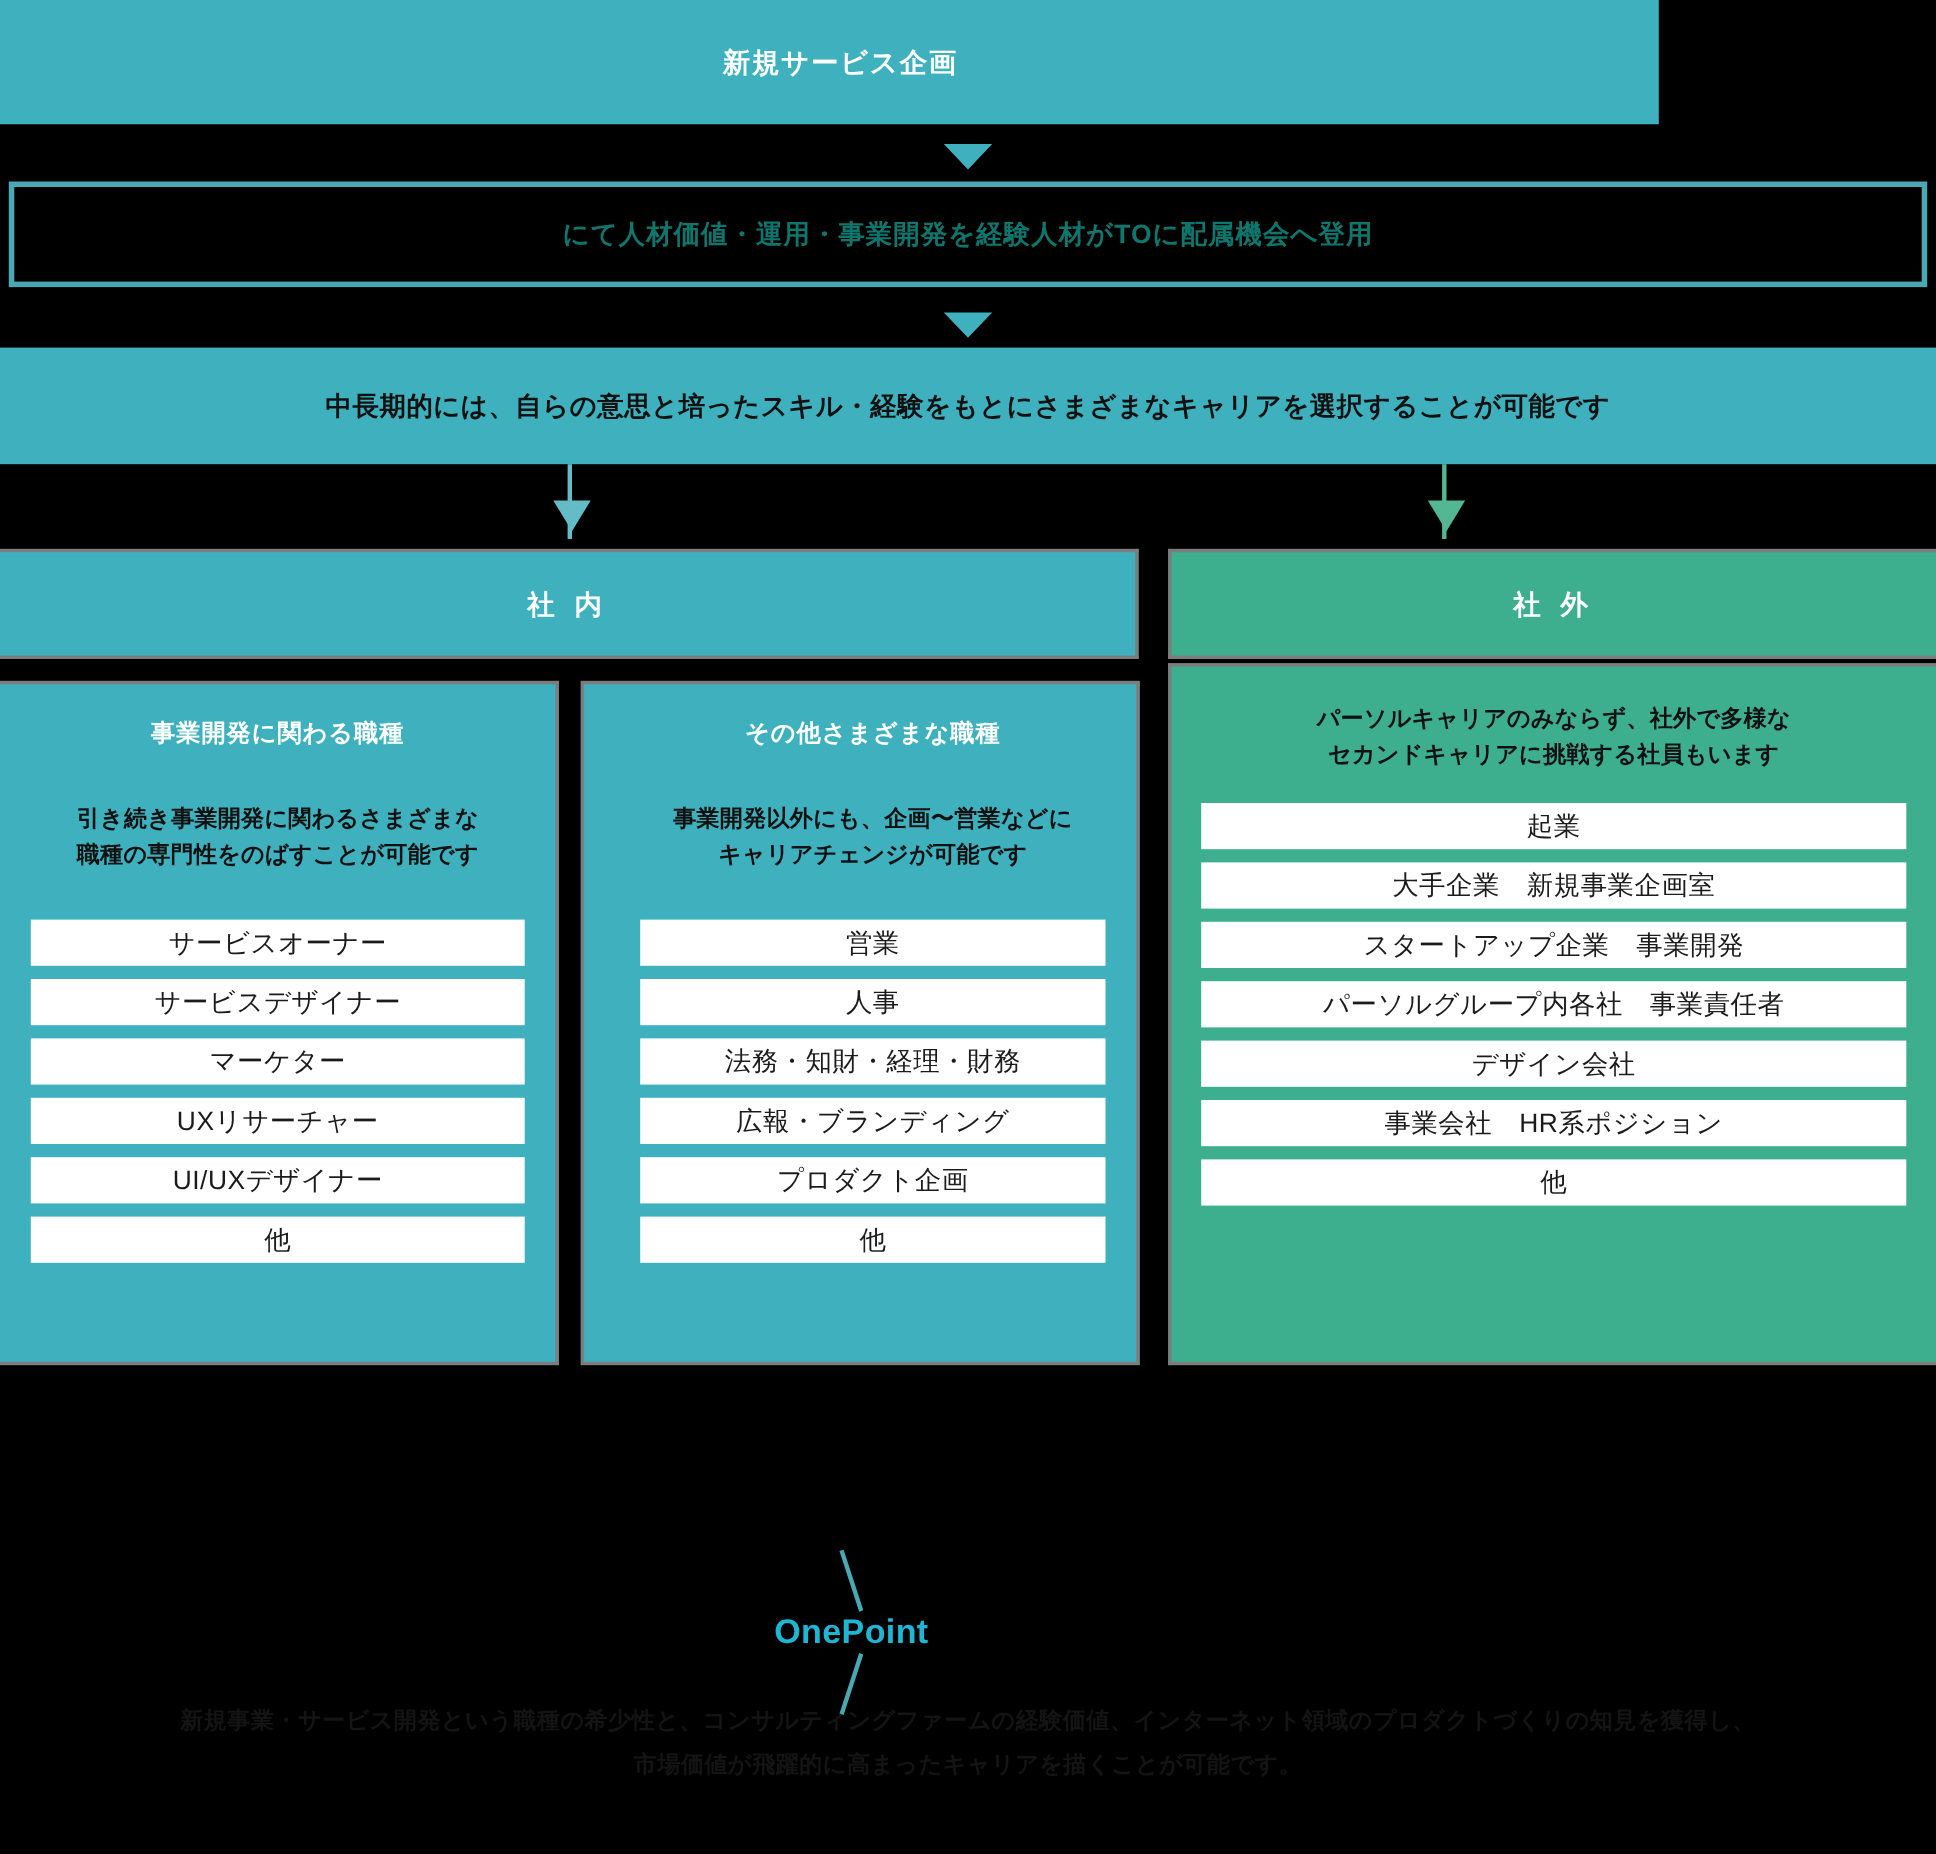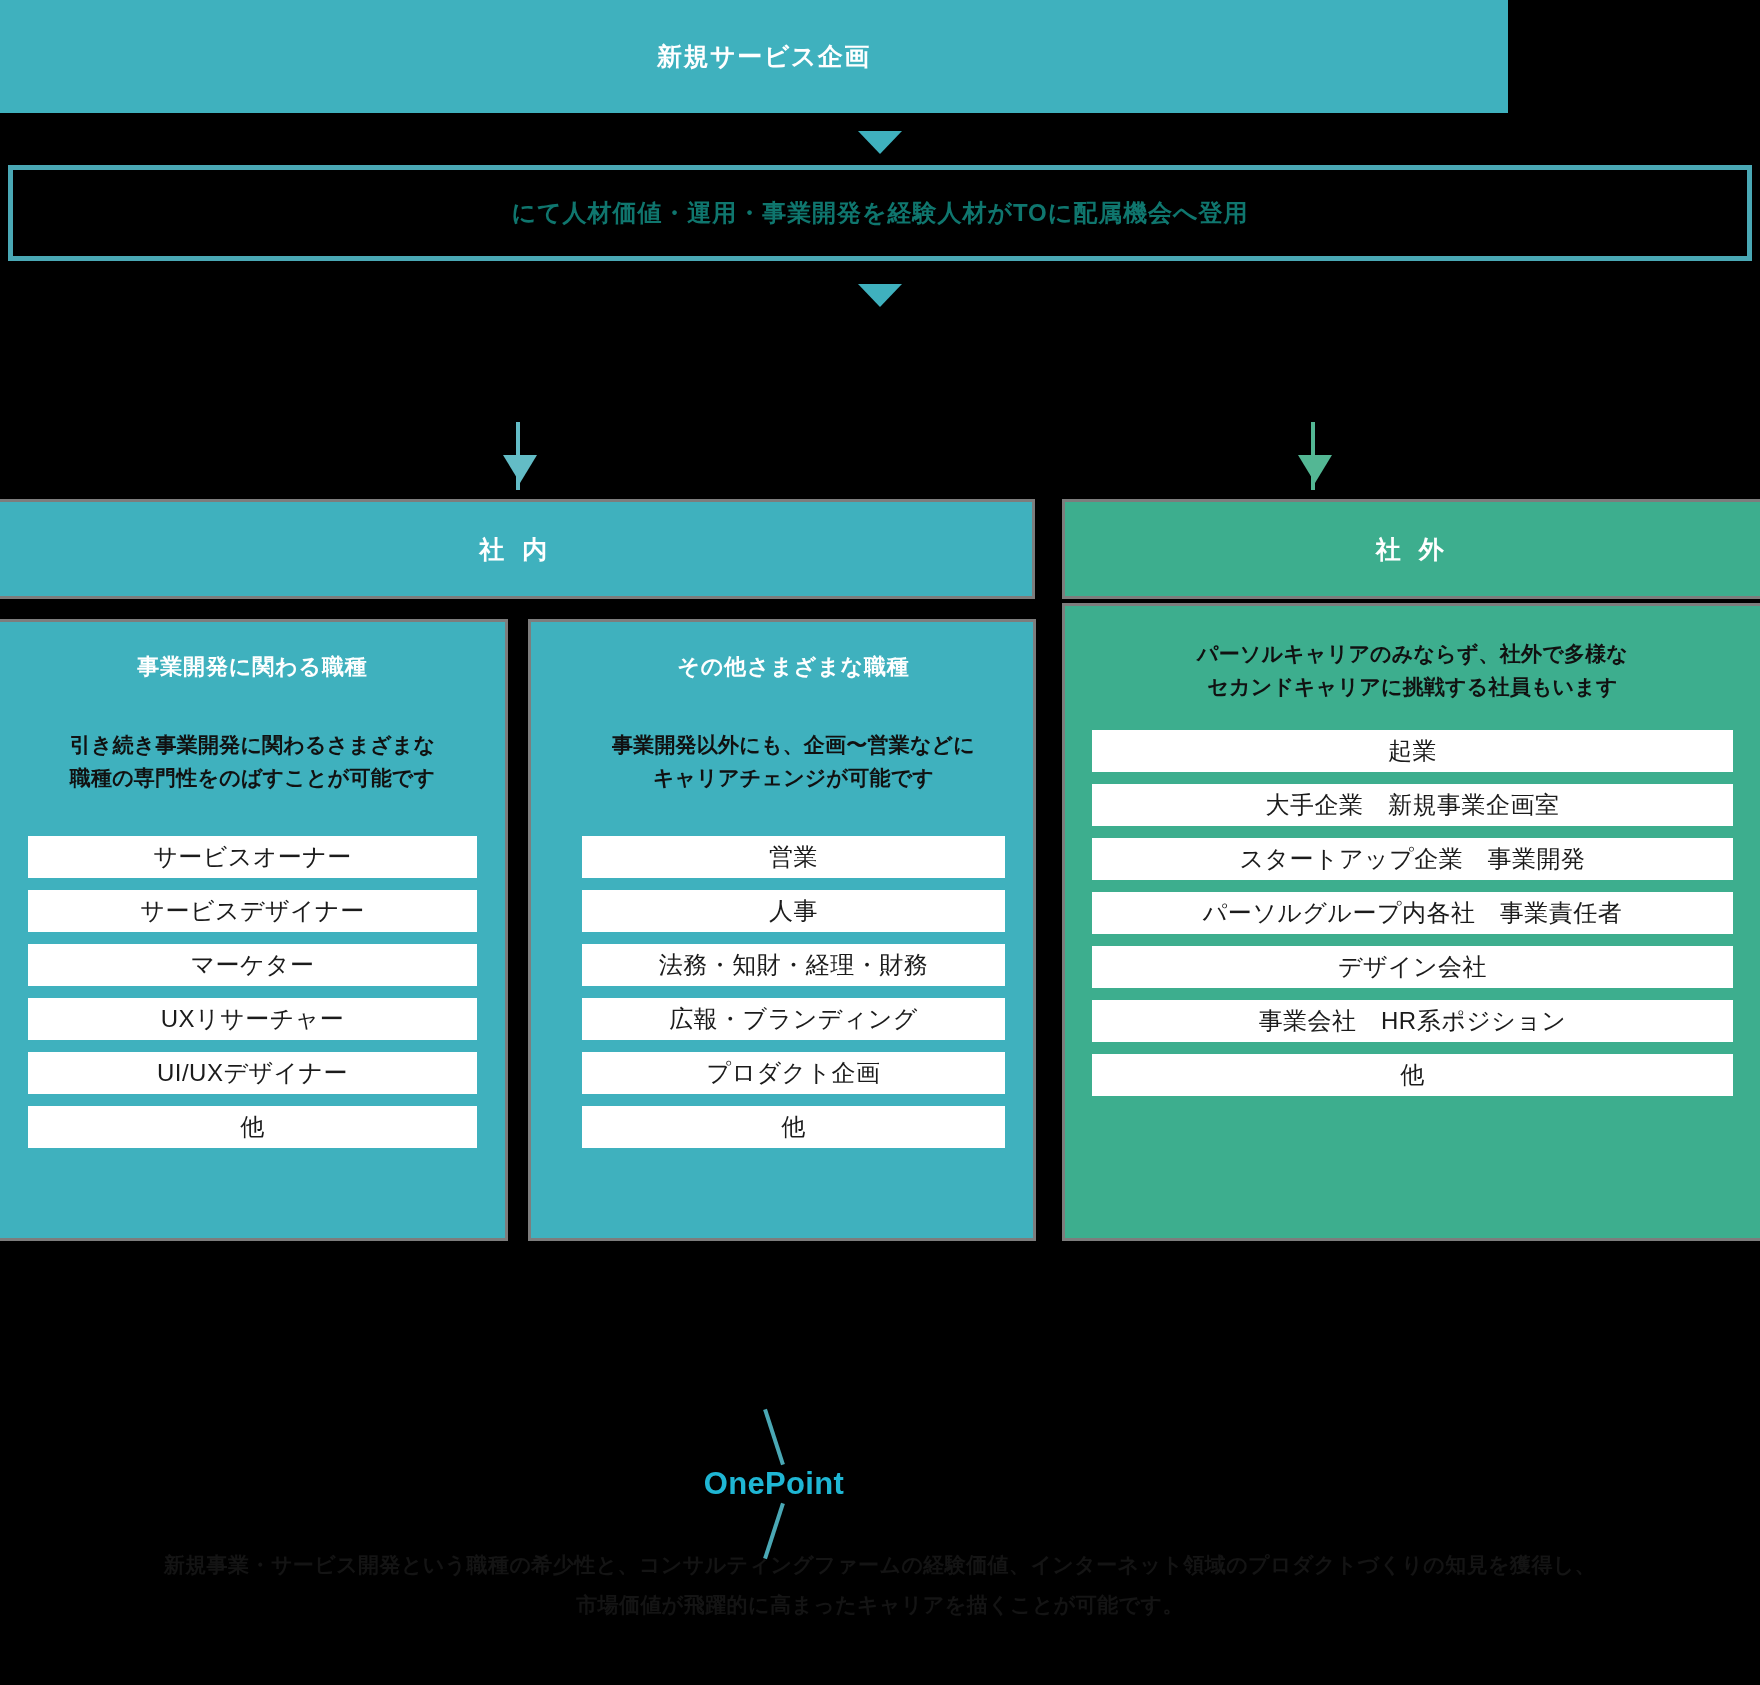--- a/index.html
+++ b/index.html
@@ -249,20 +249,23 @@
   </div>
 
   <div class="tri-down" id="tri-1"></div>
 
   <div class="band" id="outline-box">
     <span class="txt">にて人材価値・運用・事業開発を経験人材がTOに配属機会へ登用</span>
   </div>
 
   <div class="tri-down" id="tri-2"></div>
 
+  <div class="band teal-solid" id="mid-band">
+    <span class="txt">中長期的には、自らの意思と培ったスキル・経験をもとにさまざまなキャリアを選択することが可能です</span>
+  </div>
 
   <div class="arrow-line" id="arrow-l-line"></div>
   <div class="arrow-head" id="arrow-l-head"></div>
   <div class="arrow-line green" id="arrow-r-line"></div>
   <div class="arrow-head green" id="arrow-r-head"></div>
 
   <div class="band" id="head-internal">
     <span class="col-head-txt">社 内</span>
   </div>
   <div class="band" id="head-external">

